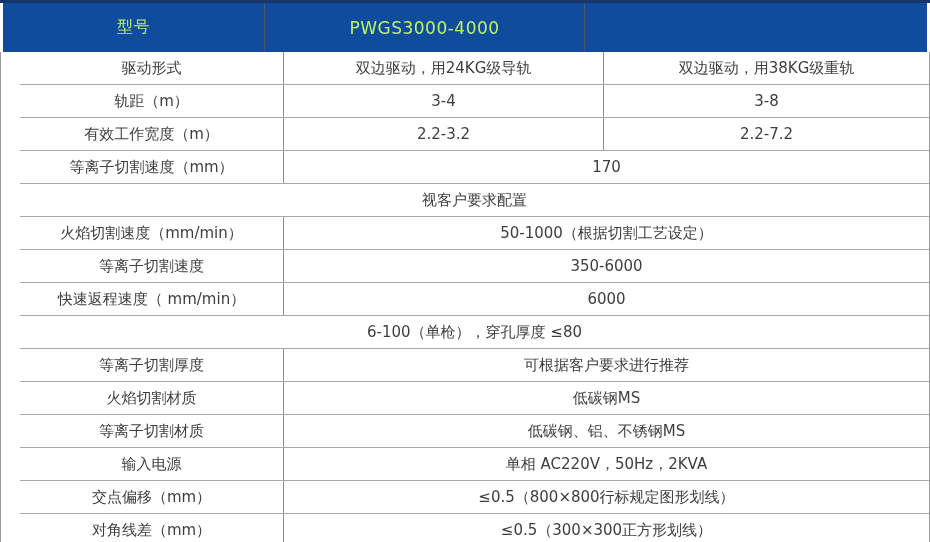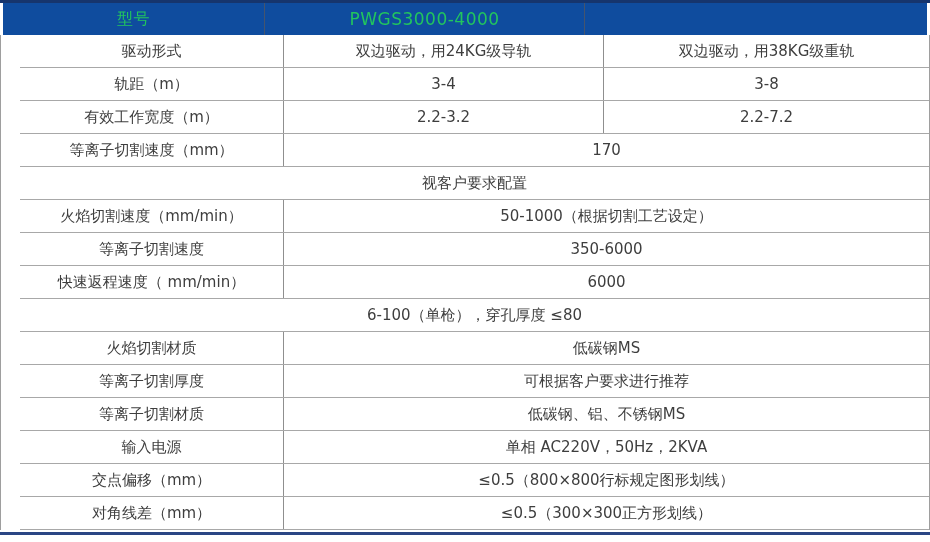--- a/index.html
+++ b/index.html
@@ -4,22 +4,22 @@
 <style>
   html,body{margin:0;padding:0;background:#fff;}
   .page{
     width:930px;height:542px;background:#ffffff;position:relative;
     font-family:"DejaVu Sans","Liberation Sans",sans-serif;
     overflow:hidden;
   }
   .top-stripe{height:3px;background:#16356d;}
   .bottom-stripe{height:3px;background:#2a4684;margin-top:2px;}
   .header-row{
-    display:flex;height:32px;background:#0f4c9e;margin:0 3px;
-    color:#22c55e;font-size:17px;
+    display:flex;height:49px;background:#0f4c9e;margin:0 3px;
+    color:#bef264;font-size:17px;
   }
   .header-cell{
     display:flex;align-items:center;justify-content:center;
     box-sizing:border-box;letter-spacing:0.5px;
   }
   .hc1{width:262px;border-right:1px solid #44546e;font-size:16px;}
   .hc2{width:320px;border-right:1px solid #44546e;}
   .hc3{flex:1;}
   .body{
     border-left:1px solid #9e9e9e;border-right:1px solid #9e9e9e;
@@ -81,26 +81,26 @@
       <div class="cell vm">350-6000</div>
     </div>
     <div class="row">
       <div class="cell label">快速返程速度（ mm/min）</div>
       <div class="cell vm">6000</div>
     </div>
     <div class="row">
       <div class="cell vm">6-100（单枪），穿孔厚度 ≤80</div>
     </div>
     <div class="row">
+      <div class="cell label">等离子切割厚度</div>
+      <div class="cell vm">可根据客户要求进行推荐</div>
+    </div>
+    <div class="row">
       <div class="cell label">火焰切割材质</div>
       <div class="cell vm">低碳钢MS</div>
-    </div>
-    <div class="row">
-      <div class="cell label">等离子切割厚度</div>
-      <div class="cell vm">可根据客户要求进行推荐</div>
     </div>
     <div class="row">
       <div class="cell label">等离子切割材质</div>
       <div class="cell vm">低碳钢、铝、不锈钢MS</div>
     </div>
     <div class="row">
       <div class="cell label">输入电源</div>
       <div class="cell vm">单相 AC220V，50Hz，2KVA</div>
     </div>
     <div class="row">

